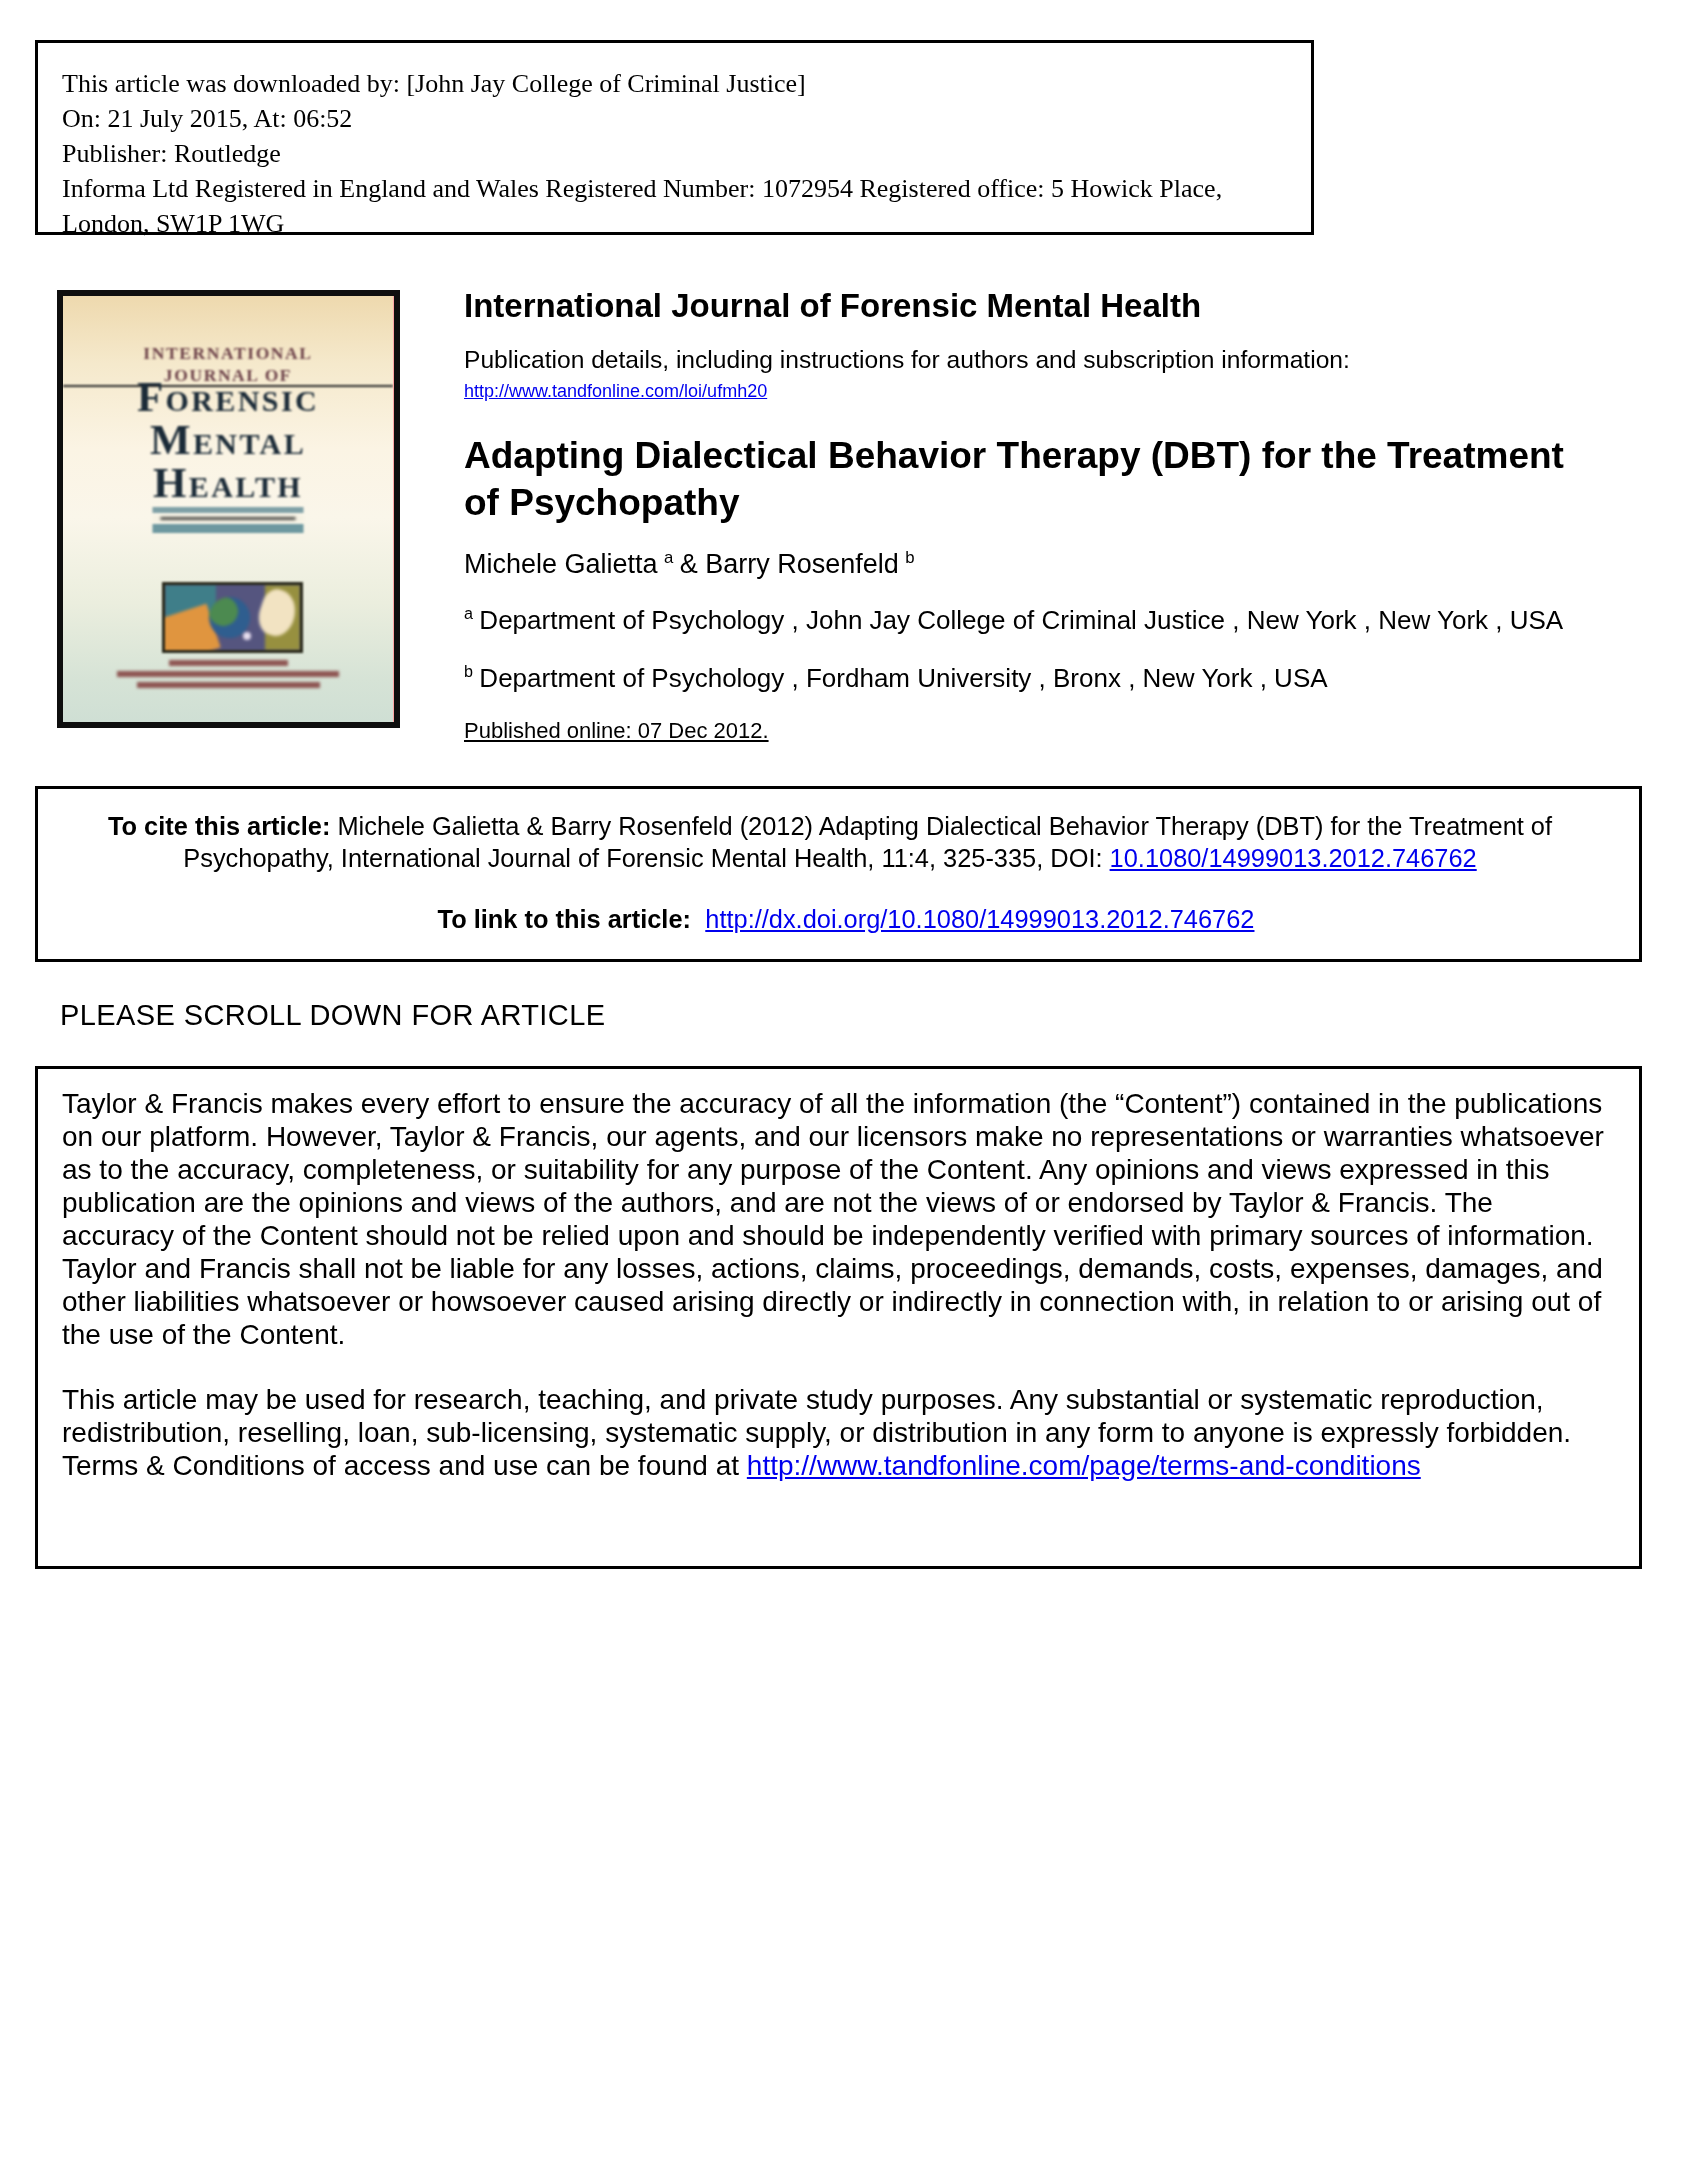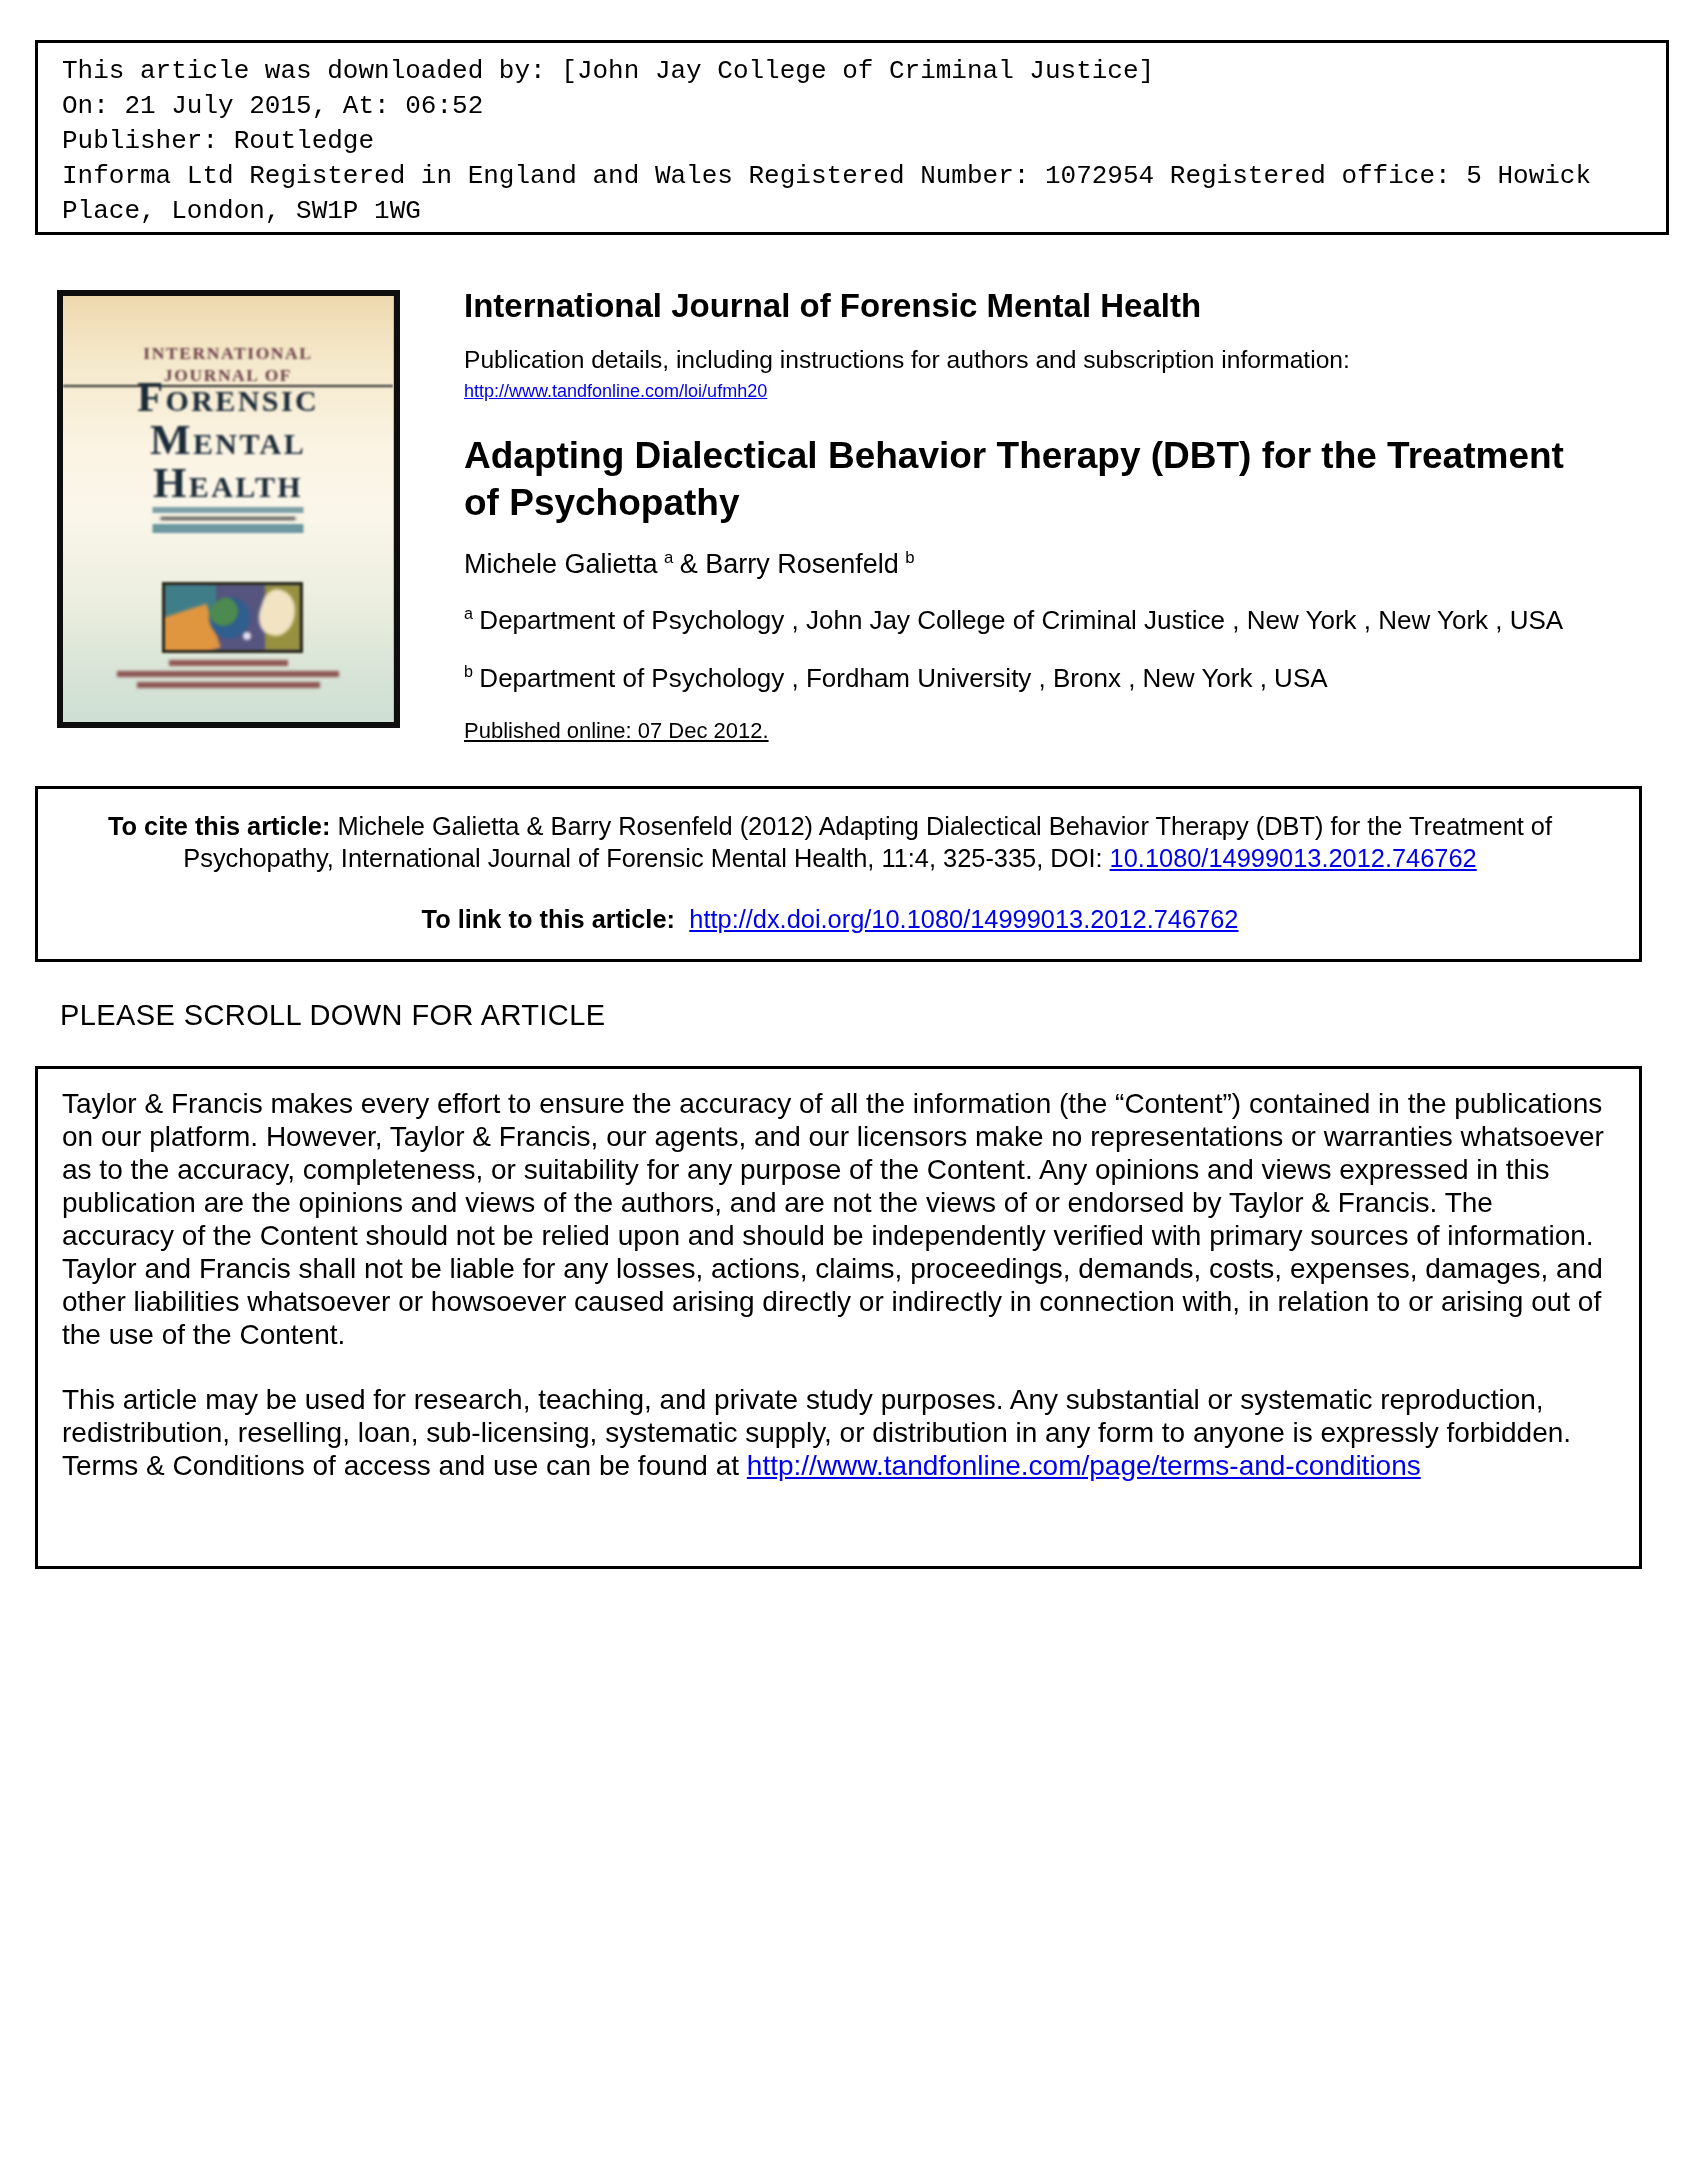--- a/index.html
+++ b/index.html
@@ -6,22 +6,22 @@
   .page{
     position:relative;width:1687px;height:2183px;background:#fff;
     font-family:"Liberation Sans", sans-serif;color:#000;overflow:hidden;
   }
   .box{position:absolute;border:3.2px solid #000;box-sizing:border-box;background:#fff;}
   a{color:#0000ee;text-decoration:underline;cursor:pointer;}
   .bold{font-weight:bold;}
 
   
   #download-box{
-    left:35px;top:40px;width:1634px;height:195px;
-    padding:11px 24px;font-family:Liberation Mono, monospace;
+    left:35px;top:40px;width:1279px;height:195px;
+    padding:23px 24px;font-family:Liberation Serif, serif;
     font-size:26px;line-height:35px;
   }
 
   
   #cover{
     position:absolute;left:57px;top:290px;width:343px;height:438px;
     border:6.4px solid #0e0e0e;box-sizing:border-box;background:#fca5a5;
   }
   #cover-inner{
     position:relative;width:330px;height:426px;overflow:hidden;
@@ -69,21 +69,21 @@
   #authors{font-size:27px;margin-top:22px;}
   sup{font-size:0.62em;}
   #authors sup{margin:0 6.4px 0 6.4px;}
   .affil{font-size:26px;line-height:35px;margin-top:16px;max-width:1183px;}
   .affil sup{margin-right:6.4px;}
   #published-online{font-size:22px;margin-top:23px;text-decoration:underline;}
 
   
   #cite-box{left:35px;top:786px;width:1607px;height:176px;padding:20.6px 24px;text-align:center;}
   #cite-box p{margin:0;font-size:25.4px;line-height:32px;max-width:1536px;}
-  #cite-box .second{margin-top:29px;}
+  #cite-box .second{margin-top:29px;margin-left:16px;}
   #cite-box .gap{display:inline-block;width:14.3px;}
 
   #scroll-notice{position:absolute;left:60px;top:999px;font-size:29px;letter-spacing:0.4px;}
 
   
   #disclaimer-box{left:35px;top:1066px;width:1607px;height:503px;padding:17.5px 24px;}
   #disclaimer-box p{margin:0;font-size:28px;line-height:33px;max-width:1548px;}
   #disclaimer-box .second{margin-top:32px;}
 </style>
 </head>

